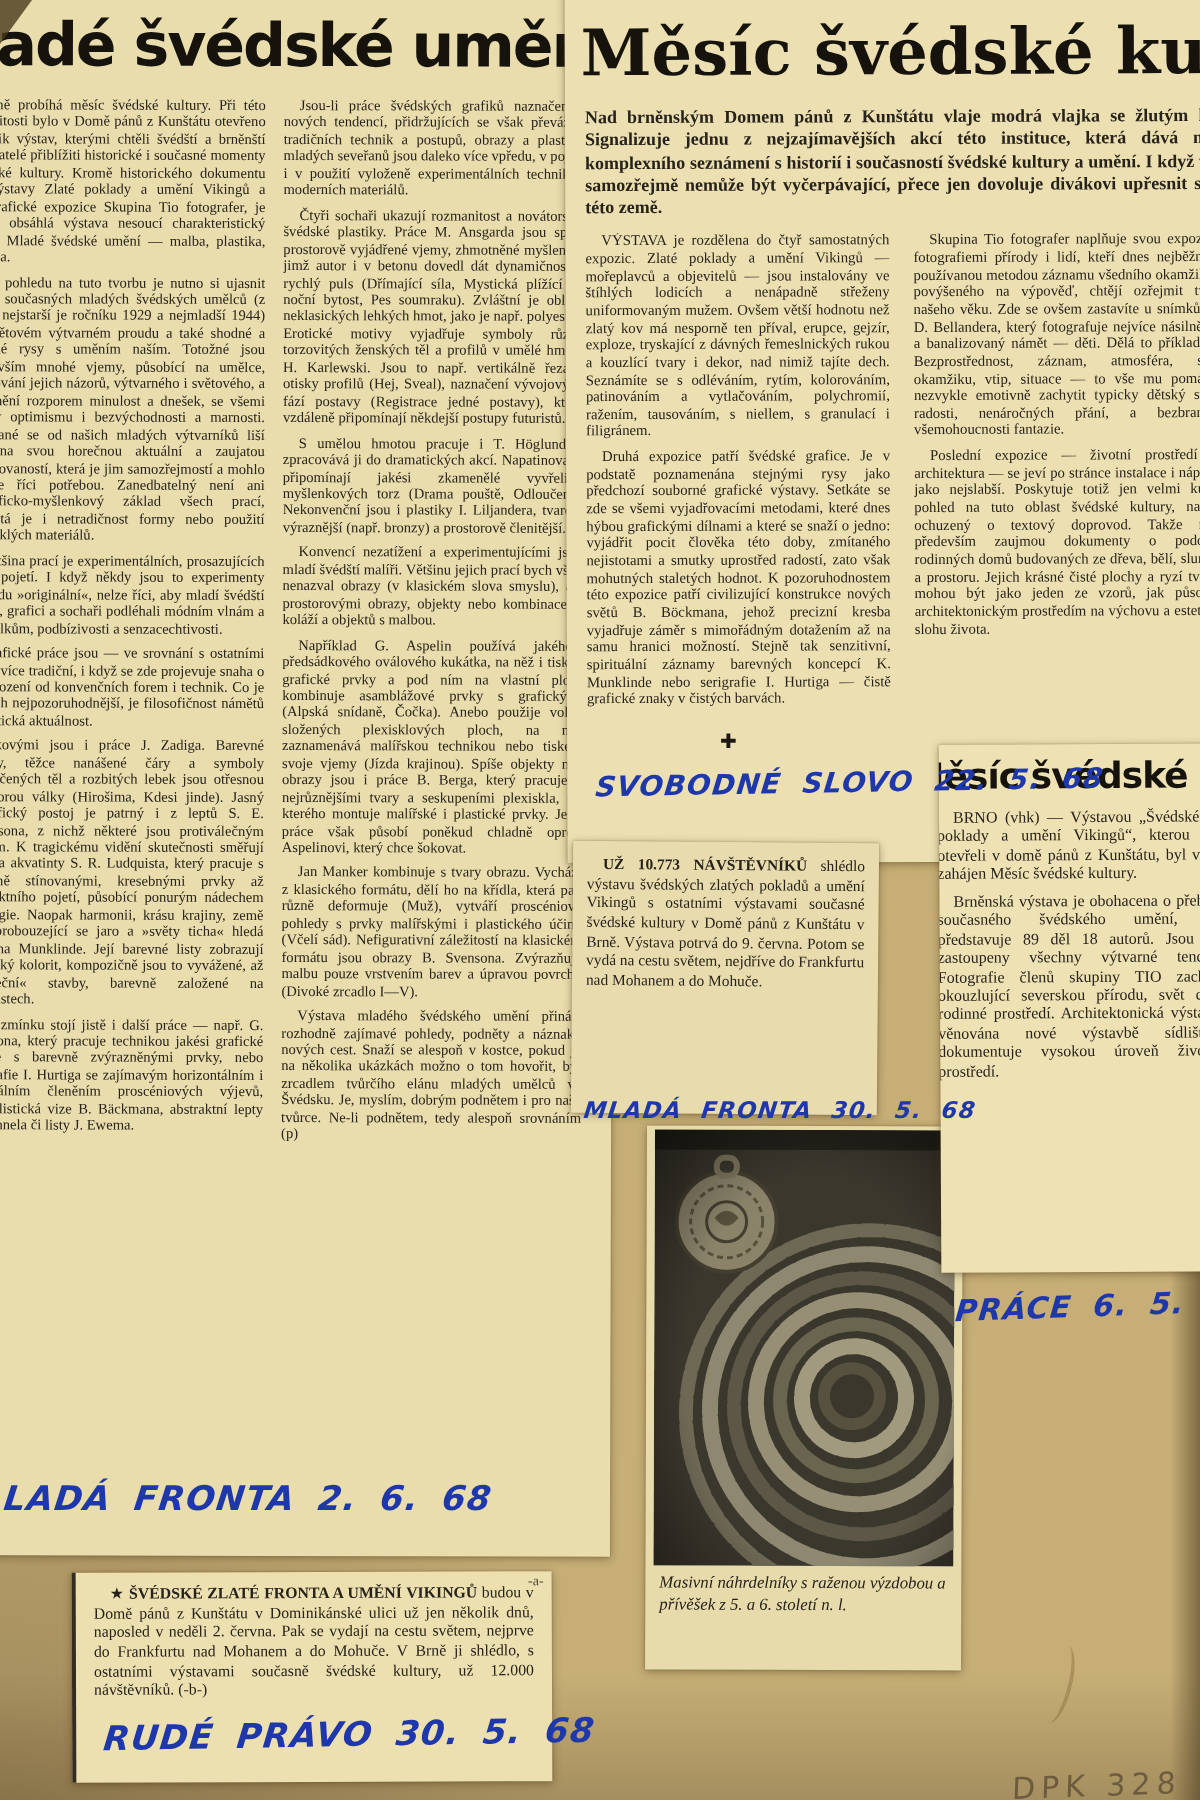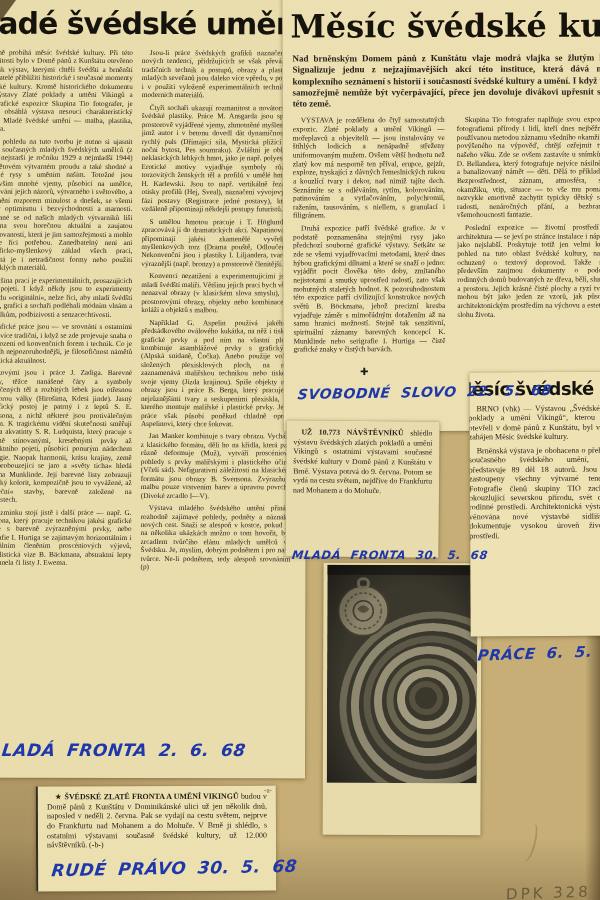--- a/index.html
+++ b/index.html
@@ -134,20 +134,21 @@
       </g>
 
       <circle cx="36" cy="46" r="25" fill="#8a8269"></circle>
       <circle cx="36" cy="46" r="25" fill="none" stroke="#433e2f" stroke-width="2"></circle>
       <circle cx="36" cy="46" r="18" fill="none" stroke="#554f3b" stroke-width="1.5" stroke-dasharray="3 2"></circle>
       <circle cx="36" cy="46" r="10" fill="none" stroke="#433e2f" stroke-width="1.5"></circle>
       <path d="M30 44 q6 -7 12 0 q-6 8 -12 0" fill="#554f3b"></path>
       <rect x="31" y="14" width="10" height="9" rx="4" fill="none" stroke="#7d765e" stroke-width="3"></rect>
       <rect width="150" height="218" fill="url(#vig)"></rect>
     </svg>
+    <div class="caption">Masivní náhrdelníky s raženou výzdobou a přívěšek z 5. a 6. století n. l.</div>
   </div>
 
   <div class="clip clip-brno">
     <h2 class="hl-sans">Měsíc švédské kultury</h2>
     <div class="np">
       <p>BRNO (vhk) — Výstavou „Švédské zlaté poklady a umění Vikingů“, kterou včera otevřeli v domě pánů z Kunštátu, byl v Brně zahájen Měsíc švédské kultury.</p>
       <p>Brněnská výstava je obohacena o přehlídku současného švédského umění, které představuje 89 děl 18 autorů. Jsou v ní zastoupeny všechny výtvarné tendence. Fotografie členů skupiny TIO zachycují okouzlující severskou přírodu, svět dětí a rodinné prostředí. Architektonická výstava je věnována nové výstavbě sídlišť a dokumentuje vysokou úroveň životního prostředí.</p>
     </div>
   </div>
 

